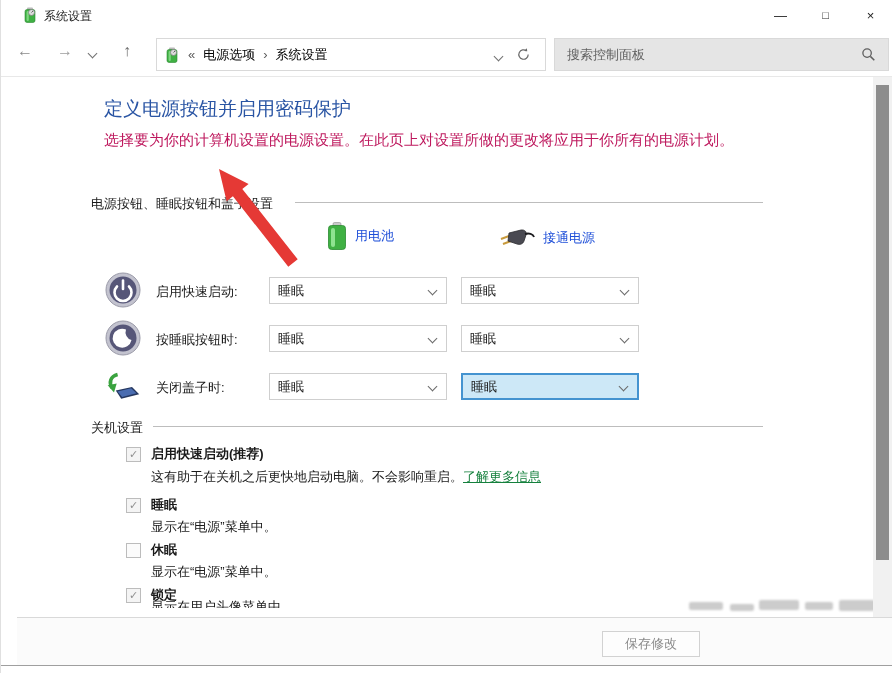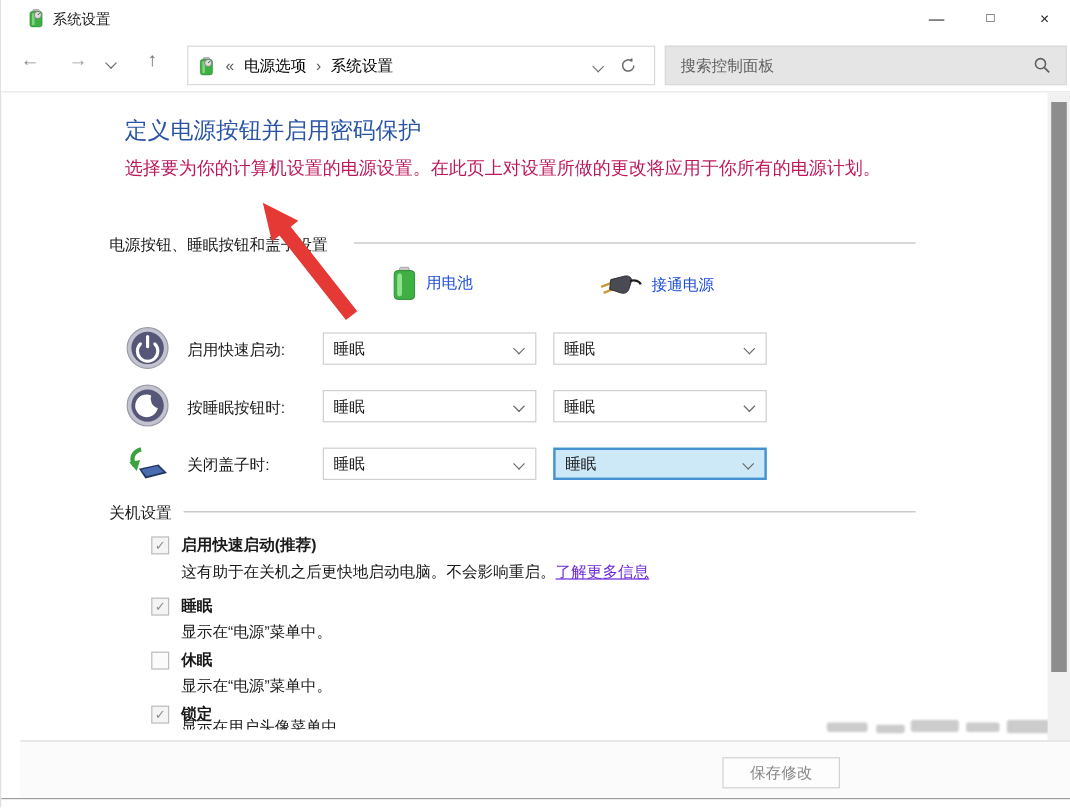--- a/index.html
+++ b/index.html
@@ -71,21 +71,21 @@
   .r1 { top:277px; } .r2 { top:325px; } .r3 { top:373px; }
   .prow-icon.r1 { top:272px; } .prow-icon.r2 { top:320px; } .prow-icon.r3 { top:369px; }
   .prow-label.r1 { top:283px; } .prow-label.r2 { top:331px; } .prow-label.r3 { top:379px; }
 
   .chk { position:absolute; left:125px; width:15px; height:15px; border:1px solid #bcbcbc;
          background:#f4f4f4; display:flex; align-items:center; justify-content:center;
          font-size:11px; color:#8f8f8f; }
   .chk.off { background:#fbfbfb; }
   .opt-label { position:absolute; left:150px; font-size:13px; font-weight:bold; color:#1a1a1a; }
   .opt-desc { position:absolute; left:150px; font-size:13px; color:#1a1a1a; white-space:nowrap; }
-  .opt-desc a, .desc-link { color:#6d28d9; text-decoration:underline; cursor:pointer; }
+  .opt-desc a, .desc-link { color:#15803d; text-decoration:underline; cursor:pointer; }
   .o1c { top:447px; } .o1l { top:445px; } .o1d { top:468px; }
   .o2c { top:498px; } .o2l { top:496px; } .o2d { top:518px; }
   .o3c { top:543px; } .o3l { top:541px; } .o3d { top:563px; }
   .o4c { top:588px; } .o4l { top:586px; }
   .o4d-clip { position:absolute; left:150px; top:597px; height:11px; overflow:hidden; }
   .o4d-clip .opt-desc { position:static; }
 
   
   .ann-arrow { position:absolute; left:212px; top:165px; width:92px; height:106px; pointer-events:none; }
 

